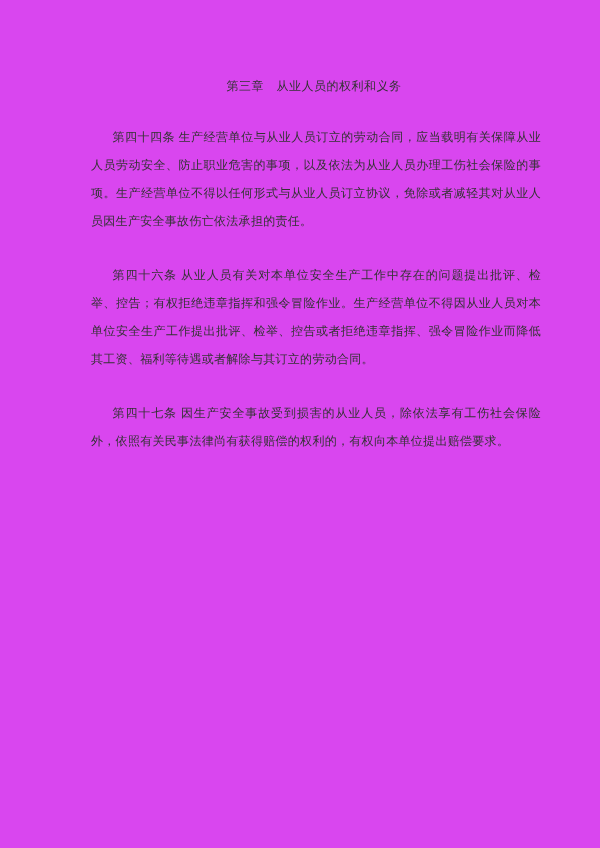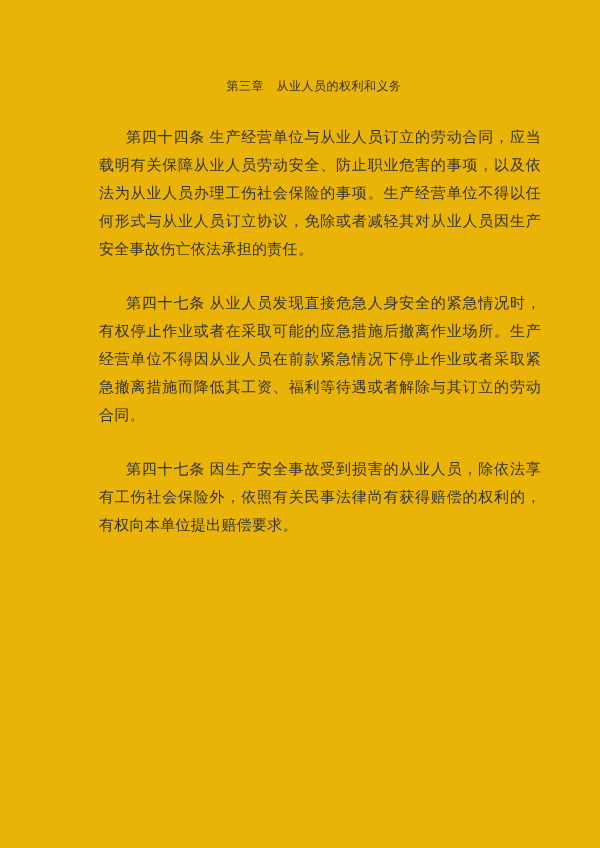--- a/index.html
+++ b/index.html
@@ -5,51 +5,51 @@
   html, body {
     margin: 0;
     padding: 0;
     background: #ffffff;
   }
   .page {
     position: relative;
     width: 600px;
     height: 848px;
     box-sizing: border-box;
-    background: #eab308;
+    background: #d946ef;
     padding: 78px 59px 0 87px;
     font-family: "Liberation Serif", "DejaVu Serif", serif;
     color: #333333;
     overflow: hidden;
   }
   .chapter-title {
     font-size: 12px;
     font-weight: normal;
     text-align: center;
     margin: 0 0 28px 0;
     line-height: 17px;
     letter-spacing: 0.5px;
     white-space: pre;
   }
   .para {
-    font-size: 15px;
+    font-size: 12px;
     line-height: 28px;
-    margin: 0 0 26px 12px;
+    margin: 0 0 26px 4px;
     text-align: justify;
     text-indent: 1.8em;
     letter-spacing: 0.3px;
   }
 </style>
 </head>
 <body>
 
 <div class="page">
   <h1 class="chapter-title">第三章　从业人员的权利和义务</h1>
 
   <p class="para">第四十四条 生产经营单位与从业人员订立的劳动合同，应当载明有关保障从业人员劳动安全、防止职业危害的事项，以及依法为从业人员办理工伤社会保险的事项。生产经营单位不得以任何形式与从业人员订立协议，免除或者减轻其对从业人员因生产安全事故伤亡依法承担的责任。</p>
 
 
+  <p class="para">第四十六条 从业人员有关对本单位安全生产工作中存在的问题提出批评、检举、控告；有权拒绝违章指挥和强令冒险作业。生产经营单位不得因从业人员对本单位安全生产工作提出批评、检举、控告或者拒绝违章指挥、强令冒险作业而降低其工资、福利等待遇或者解除与其订立的劳动合同。</p>
 
-  <p class="para">第四十七条 从业人员发现直接危急人身安全的紧急情况时，有权停止作业或者在采取可能的应急措施后撤离作业场所。生产经营单位不得因从业人员在前款紧急情况下停止作业或者采取紧急撤离措施而降低其工资、福利等待遇或者解除与其订立的劳动合同。</p>
 
   <p class="para">第四十七条 因生产安全事故受到损害的从业人员，除依法享有工伤社会保险外，依照有关民事法律尚有获得赔偿的权利的，有权向本单位提出赔偿要求。</p>
 
 </div>
 
 </body></html>

